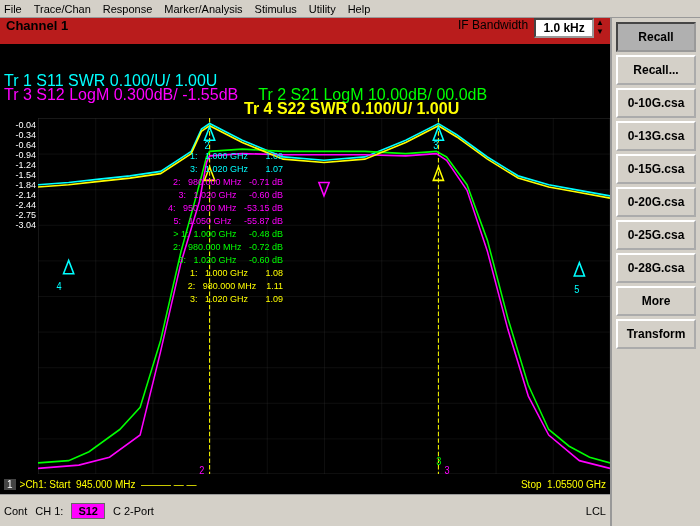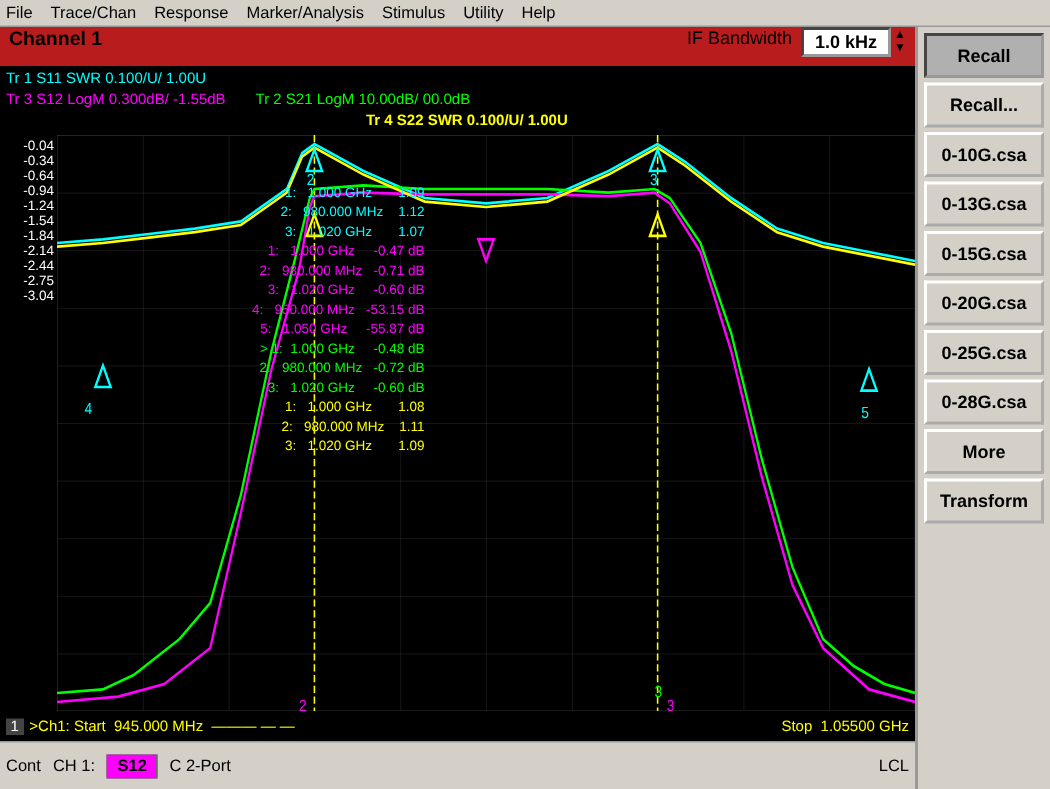--- a/index.html
+++ b/index.html
@@ -68,22 +68,23 @@
     .if-bw-arrows span {
       font-size: 8px;
       line-height: 9px;
       cursor: pointer;
     }
 
     
     .trace-labels {
       background: #000;
       padding: 2px 4px;
-      font-size: 10px;
+      font-size: 16px;
       line-height: 14px;
+      margin-top: 28px;
     }
     .tr1 { color: #00ffff; }
     .tr2 { color: #00ff00; }
     .tr3 { color: #ff00ff; }
     .tr4 { color: #ffff00; font-weight: bold; }
 
     
     .plot-container {
       flex: 1;
       position: relative;
@@ -306,23 +307,21 @@
 
           <polygon points="280,70 275,58 285,58" fill="none" stroke="#ff00ff" stroke-width="1.5"></polygon>
 
           <polygon points="168,44 163,56 173,56" fill="none" stroke="#ffff00" stroke-width="1.5"></polygon>
           <polygon points="392,44 387,56 397,56" fill="none" stroke="#ffff00" stroke-width="1.5"></polygon>
         </svg>
 
         
         <div class="marker-data">
           <div class="md-cyan">1:&nbsp;&nbsp; 1.000 GHz&nbsp;&nbsp;&nbsp;&nbsp;&nbsp;&nbsp; 1.09</div>
-          <div class="md-cyan">2:&nbsp;&nbsp; 980.000 MHz&nbsp;&nbsp;&nbsp; 1.12</div>
           <div class="md-cyan">3:&nbsp;&nbsp; 1.020 GHz&nbsp;&nbsp;&nbsp;&nbsp;&nbsp;&nbsp; 1.07</div>
-          <div class="md-magenta">1:&nbsp;&nbsp; 1.000 GHz&nbsp;&nbsp;&nbsp;&nbsp; -0.47 dB</div>
           <div class="md-magenta">2:&nbsp;&nbsp; 980.000 MHz&nbsp;&nbsp; -0.71 dB</div>
           <div class="md-magenta">3:&nbsp;&nbsp; 1.020 GHz&nbsp;&nbsp;&nbsp;&nbsp; -0.60 dB</div>
           <div class="md-magenta">4:&nbsp;&nbsp; 950.000 MHz&nbsp;&nbsp; -53.15 dB</div>
           <div class="md-magenta">5:&nbsp;&nbsp; 1.050 GHz&nbsp;&nbsp;&nbsp;&nbsp; -55.87 dB</div>
           <div class="md-green">&gt; 1:&nbsp; 1.000 GHz&nbsp;&nbsp;&nbsp;&nbsp; -0.48 dB</div>
           <div class="md-green">2:&nbsp;&nbsp; 980.000 MHz&nbsp;&nbsp; -0.72 dB</div>
           <div class="md-green">3:&nbsp;&nbsp; 1.020 GHz&nbsp;&nbsp;&nbsp;&nbsp; -0.60 dB</div>
           <div class="md-yellow">1:&nbsp;&nbsp; 1.000 GHz&nbsp;&nbsp;&nbsp;&nbsp;&nbsp;&nbsp; 1.08</div>
           <div class="md-yellow">2:&nbsp;&nbsp; 980.000 MHz&nbsp;&nbsp;&nbsp; 1.11</div>
           <div class="md-yellow">3:&nbsp;&nbsp; 1.020 GHz&nbsp;&nbsp;&nbsp;&nbsp;&nbsp;&nbsp; 1.09</div>

